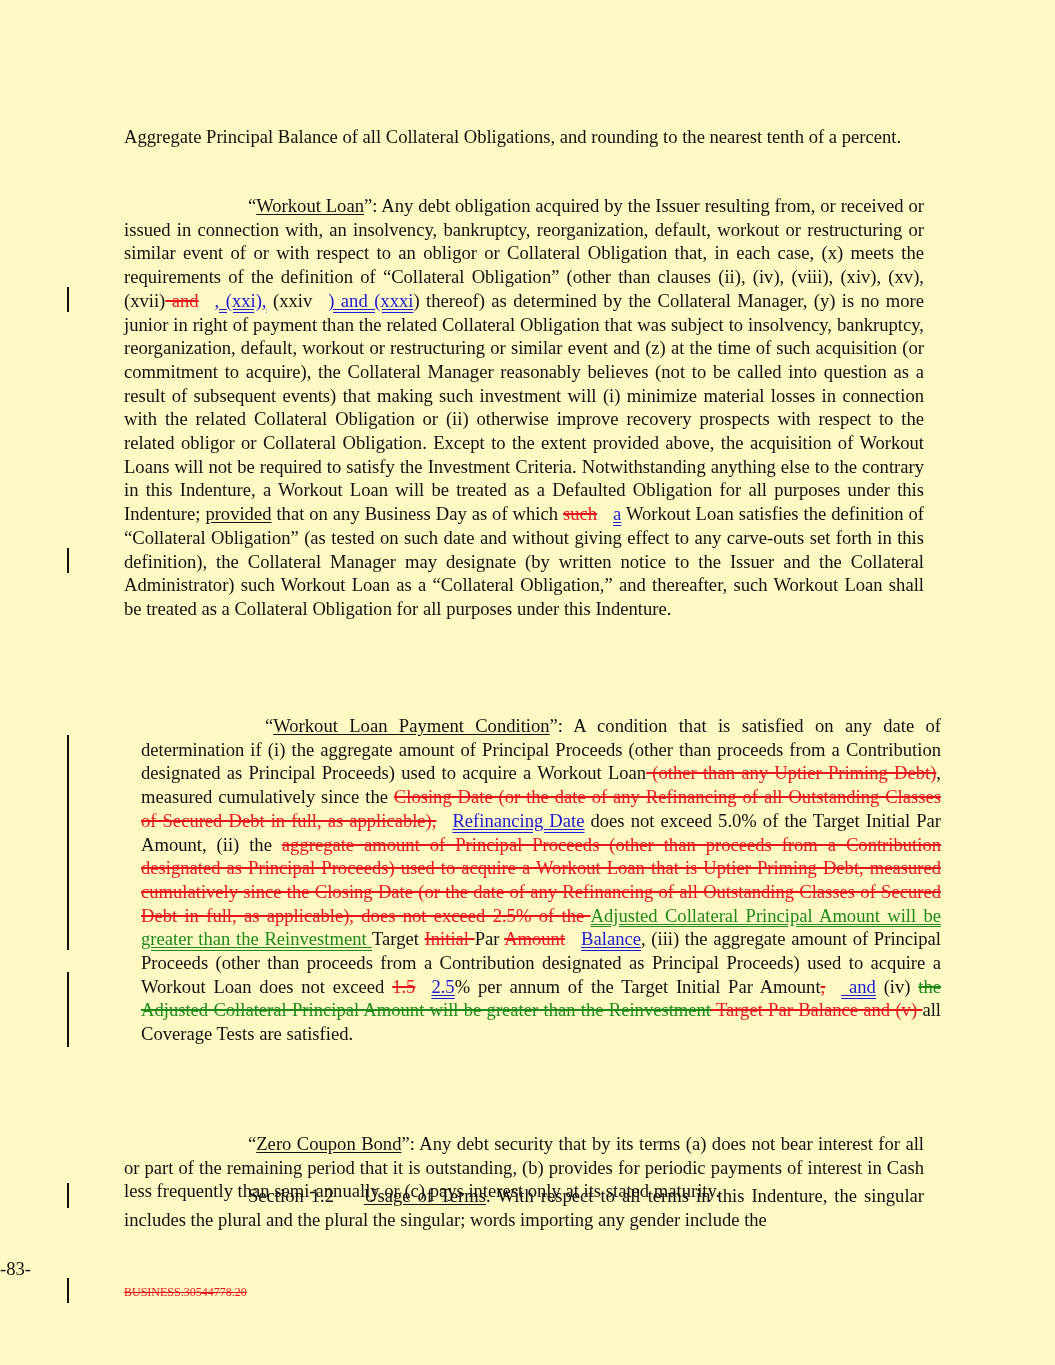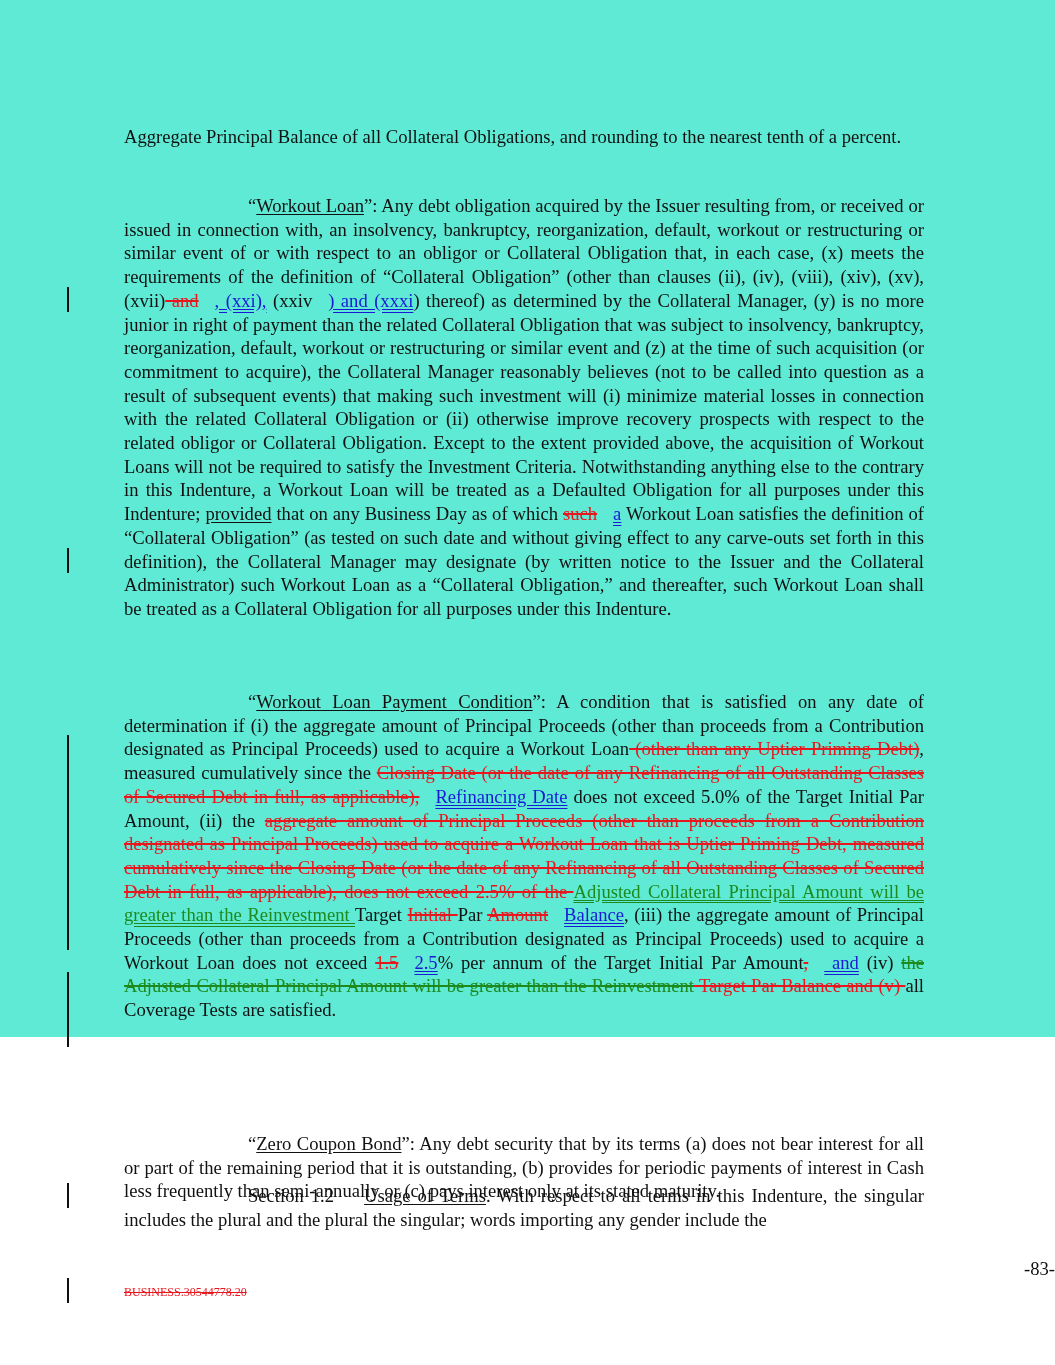--- a/index.html
+++ b/index.html
@@ -1,33 +1,33 @@
 <!DOCTYPE html>
 <html><head>
   <meta charset="utf-8">
   <style>
     html, body { margin: 0; padding: 0; background: #ffffff; }
     body { width: 1055px; height: 1365px; position: relative; overflow: hidden; }
-    .page { position: absolute; left: 0; top: 0; width: 1055px; height: 1037px; background: #5eead4; }
+    .page { position: absolute; left: 0; top: 0; width: 1055px; height: 1365px; background: #fef9c3; }
     .text {
       position: absolute; left: 124px; width: 800px;
       font-family: "Liberation Serif", "DejaVu Serif", serif;
       font-size: 18.6px; line-height: 23.7px; color: #111;
       text-align: justify;
     }
     .para { margin: 0; }
     .indent { text-indent: 124px; }
     .u { text-decoration: underline; text-underline-offset: 2px; }
     .del-red { color: #e8161d; text-decoration: line-through; text-decoration-thickness: 1.5px; }
     .del-green { color: #1e8a1e; text-decoration: line-through; text-decoration-thickness: 1.5px; }
     .ins-blue { color: #1a1ad6; text-decoration: underline double; text-underline-offset: 2px; padding-left: 16px; }
     .ins-green { color: #1e8a1e; text-decoration: underline double; text-underline-offset: 2px; }
     .change-bar { position: absolute; left: 67px; width: 2px; background: #111; }
     .page-num {
-      position: absolute; left: 0; width: 1055px; top: 1258px; text-align: right;
+      position: absolute; left: 0; width: 1055px; top: 1258px; text-align: left;
       font-family: "Liberation Serif", "DejaVu Serif", serif; font-size: 18.6px; color: #111;
     }
     .doc-id {
       position: absolute; left: 124px; top: 1285px;
       font-family: "Liberation Serif", "DejaVu Serif", serif; font-size: 12px;
       color: #e8161d; text-decoration: line-through; text-align: right;
     }
     .sec-gap { display: inline-block; width: 30px; }
   </style>
 </head>
@@ -43,21 +43,21 @@
   <div class="change-bar" style="top:1278px;height:25px;"></div>
 
   <div class="text" style="top:125px;">
     <p class="para">Aggregate Principal Balance of all Collateral Obligations, and rounding to the nearest tenth of a percent.</p>
   </div>
 
   <div class="text" style="top:194px;">
     <p class="para indent"><span>“</span><span class="u">Workout Loan</span><span>”:  Any debt obligation acquired by the Issuer resulting from, or received or issued in connection with, an insolvency, bankruptcy, reorganization, default, workout or restructuring or similar event of or with respect to an obligor or Collateral Obligation that, in each case, (x) meets the requirements of the definition of “Collateral Obligation” (other than clauses (ii), (iv), (viii), (xiv), (xv), (xvii)</span><span class="del-red"> and</span><span class="ins-blue">, (xxi),</span><span> (xxiv</span><span class="ins-blue">) and (xxxi</span><span>) thereof) as determined by the Collateral Manager, (y) is no more junior in right of payment than the related Collateral Obligation that was subject to insolvency, bankruptcy, reorganization, default, workout or restructuring or similar event and (z) at the time of such acquisition (or commitment to acquire), the Collateral Manager reasonably believes (not to be called into question as a result of subsequent events) that making such investment will (i) minimize material losses in connection with the related Collateral Obligation or (ii) otherwise improve recovery prospects with respect to the related obligor or Collateral Obligation.  Except to the extent provided above, the acquisition of Workout Loans will not be required to satisfy the Investment Criteria.  Notwithstanding anything else to the contrary in this Indenture, a Workout Loan will be treated as a Defaulted Obligation for all purposes under this Indenture; </span><span class="u">provided</span><span> that on any Business Day as of which </span><span class="del-red">such</span><span class="ins-blue">a</span><span> Workout Loan satisfies the definition of “Collateral Obligation” (as tested on such date and without giving effect to any carve-outs set forth in this definition), the Collateral Manager may designate (by written notice to the Issuer and the Collateral Administrator) such Workout Loan as a “Collateral Obligation,” and thereafter, such Workout Loan shall be treated as a Collateral Obligation for all purposes under this Indenture.</span></p>
   </div>
 
-  <div class="text" style="top:690px;">
+  <div class="text" style="top:714px;margin-left:17px;">
     <p class="para indent"><span>“</span><span class="u">Workout Loan Payment Condition</span><span>”:  A condition that is satisfied on any date of determination if (i) the aggregate amount of Principal Proceeds (other than proceeds from a Contribution designated as Principal Proceeds) used to acquire a Workout Loan</span><span class="del-red"> (other than any Uptier Priming Debt)</span><span>, measured cumulatively since the </span><span class="del-red">Closing Date (or the date of any Refinancing of all Outstanding Classes of Secured Debt in full, as applicable),</span><span class="ins-blue">Refinancing Date</span><span> does not exceed 5.0% of the Target Initial Par Amount, (ii) the </span><span class="del-red">aggregate amount of Principal Proceeds (other than proceeds from a Contribution designated as Principal Proceeds) used to acquire a Workout Loan that is Uptier Priming Debt, measured cumulatively since the Closing Date (or the date of any Refinancing of all Outstanding Classes of Secured Debt in full, as applicable), does not exceed 2.5% of the </span><span class="ins-green">Adjusted Collateral Principal Amount will be greater than the Reinvestment </span><span>Target </span><span class="del-red">Initial </span><span>Par </span><span class="del-red">Amount</span><span class="ins-blue">Balance</span><span>, (iii) the aggregate amount of Principal Proceeds (other than proceeds from a Contribution designated as Principal Proceeds) used to acquire a Workout Loan does not exceed </span><span class="del-red">1.5</span><span class="ins-blue">2.5</span><span>% per annum of the Target Initial Par Amount</span><span class="del-red">,</span><span class="ins-blue"> and</span><span> (iv) </span><span class="del-green">the Adjusted Collateral Principal Amount will be greater than the Reinvestment</span><span class="del-red"> Target Par Balance and (v) </span><span>all Coverage Tests are satisfied.</span></p>
   </div>
 
   <div class="text" style="top:1132px;">
     <p class="para indent"><span>“</span><span class="u">Zero Coupon Bond</span><span>”:  Any debt security that by its terms (a)&nbsp;does not bear interest for all or part of the remaining period that it is outstanding, (b)&nbsp;provides for periodic payments of interest in Cash less frequently than semi-annually or (c)&nbsp;pays interest only at its stated maturity.</span></p>
   </div>
 
   <div class="text" style="top:1184px;">
     <p class="para indent"><span>Section 1.2</span><span class="sec-gap"></span><span class="u">Usage of Terms</span><span>.  With respect to all terms in this Indenture, the singular includes the plural and the plural the singular; words importing any gender include the</span></p>
   </div>

